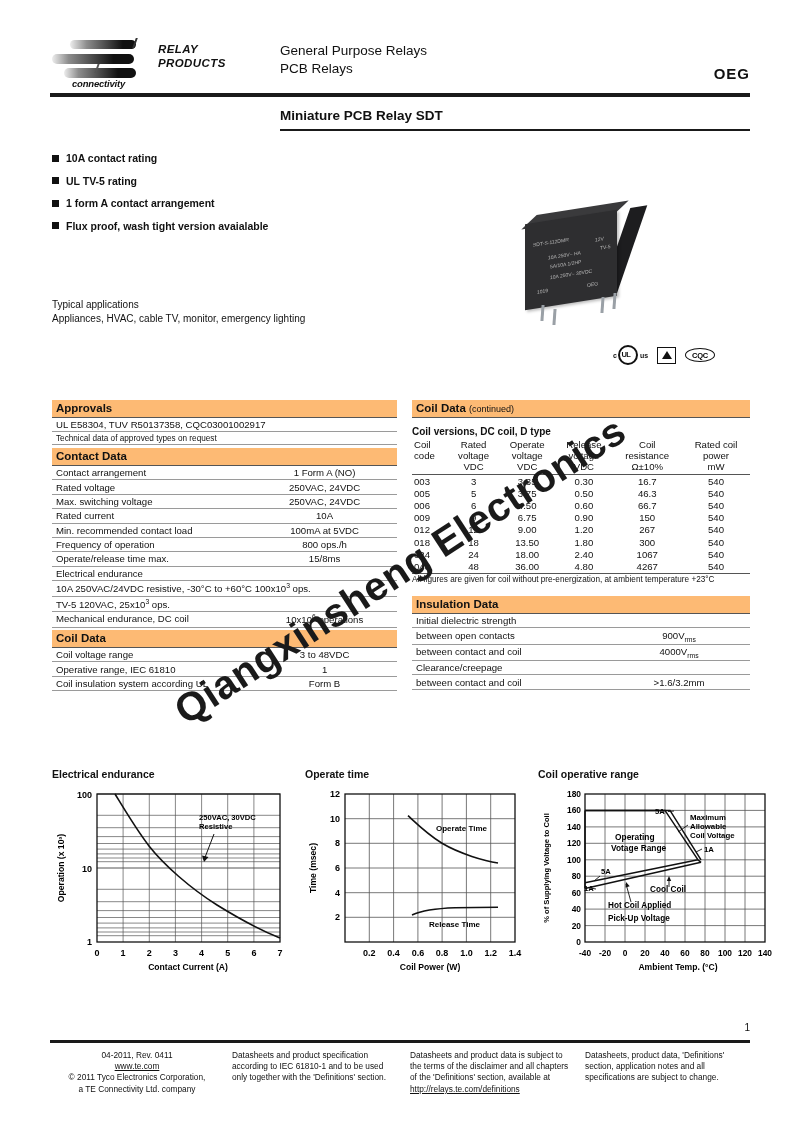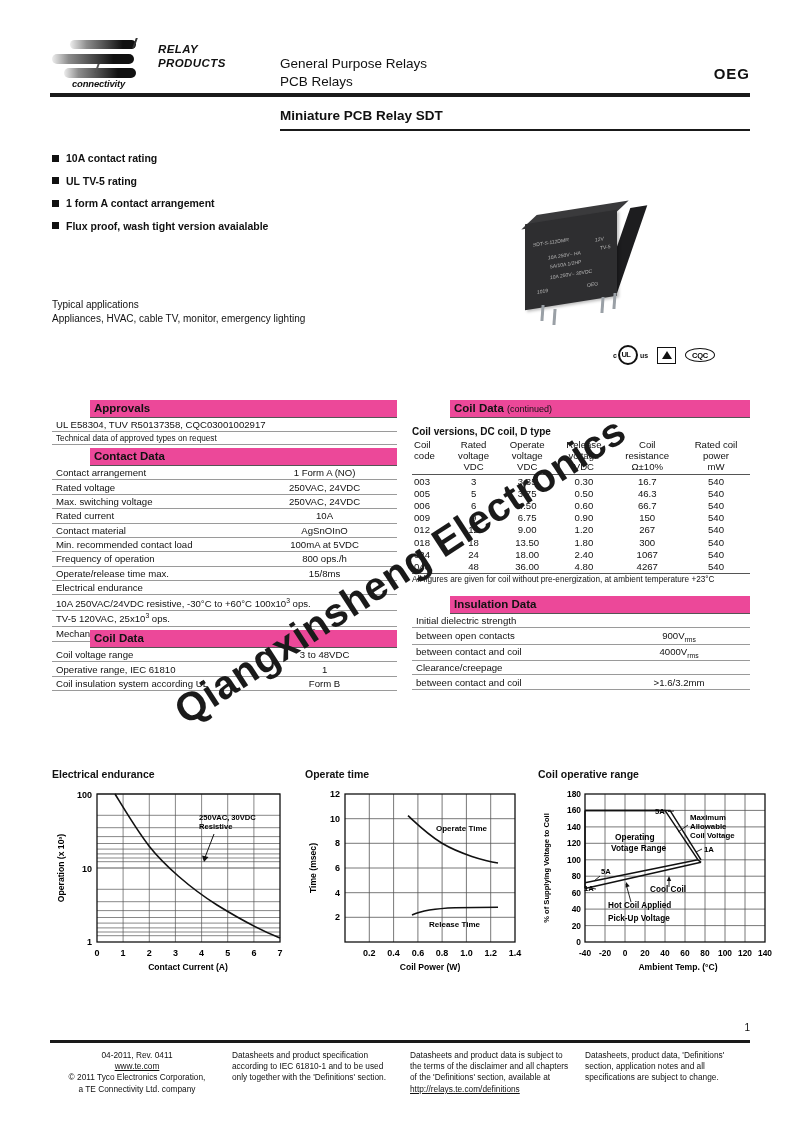--- a/index.html
+++ b/index.html
@@ -59,21 +59,21 @@
     left: 158px; top: 43px;
     font-size: 11.5px;
     font-weight: bold;
     font-style: italic;
     line-height: 13.5px;
     letter-spacing: 0.4px;
     color: #111;
   }
   #header-titles {
     position: absolute;
-    left: 280px; top: 55px;
+    left: 280px; top: 42px;
     font-size: 13.5px;
     line-height: 18px;
     color: #111;
   }
   #oeg-logo {
     position: absolute;
     right: 50px; top: 65px;
     font-size: 15px;
     font-weight: bold;
     letter-spacing: 1px;
@@ -211,27 +211,26 @@
     border-radius: 50%;
     padding: 1.5px 6px;
     font-size: 7.5px;
     font-weight: bold;
     letter-spacing: -0.3px;
   }
 
   
   .panel { position: absolute; }
   .tbl-head {
-    background: #ec4899;
+    background: #fdba74;
     font-size: 11.5px;
     font-weight: bold;
     padding: 2px 4px 3px 4px;
     border-bottom: 1.6px solid #555;
     color: #111;
-    margin-left: 38px;
   }
   .tbl-head .cont {
     font-weight: normal;
     font-size: 9px;
   }
   table.dt {
     width: 100%;
     border-collapse: collapse;
     font-size: 9.6px;
     color: #111;
@@ -452,24 +451,20 @@
         <td>Rated voltage</td>
         <td class="val">250VAC, 24VDC</td>
       </tr>
       <tr>
         <td>Max. switching voltage</td>
         <td class="val">250VAC, 24VDC</td>
       </tr>
       <tr>
         <td>Rated current</td>
         <td class="val">10A</td>
-      </tr>
-      <tr>
-        <td>Contact material</td>
-        <td class="val">AgSnOInO</td>
       </tr>
       <tr>
         <td>Min. recommended contact load</td>
         <td class="val">100mA at 5VDC</td>
       </tr>
       <tr>
         <td>Frequency of operation</td>
         <td class="val">800 ops./h</td>
       </tr>
       <tr>

